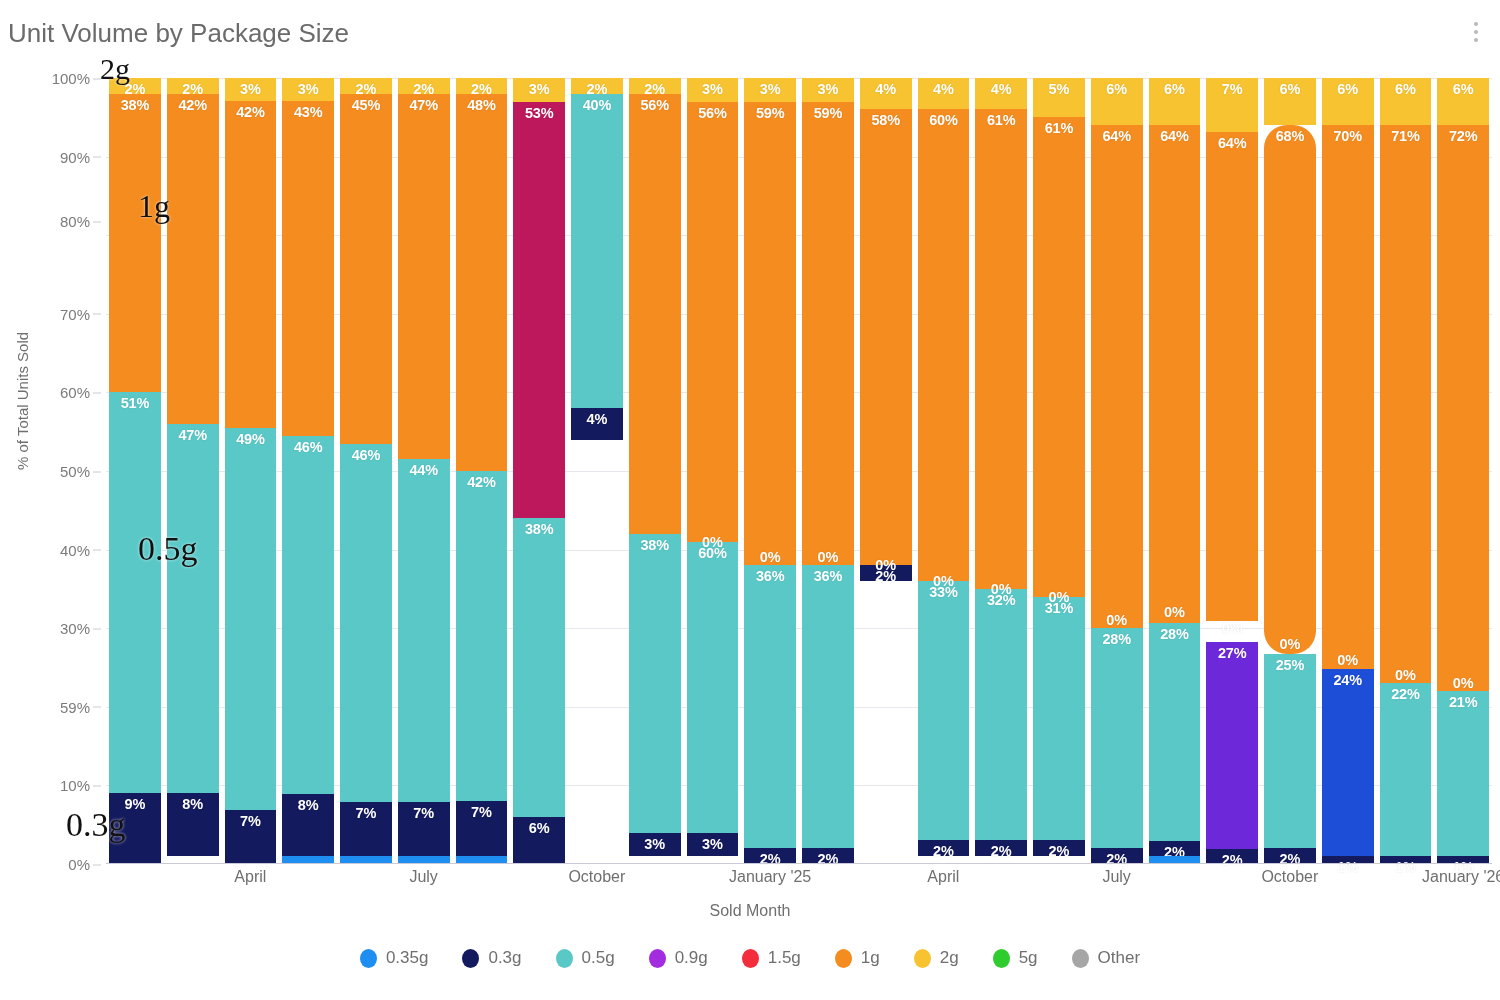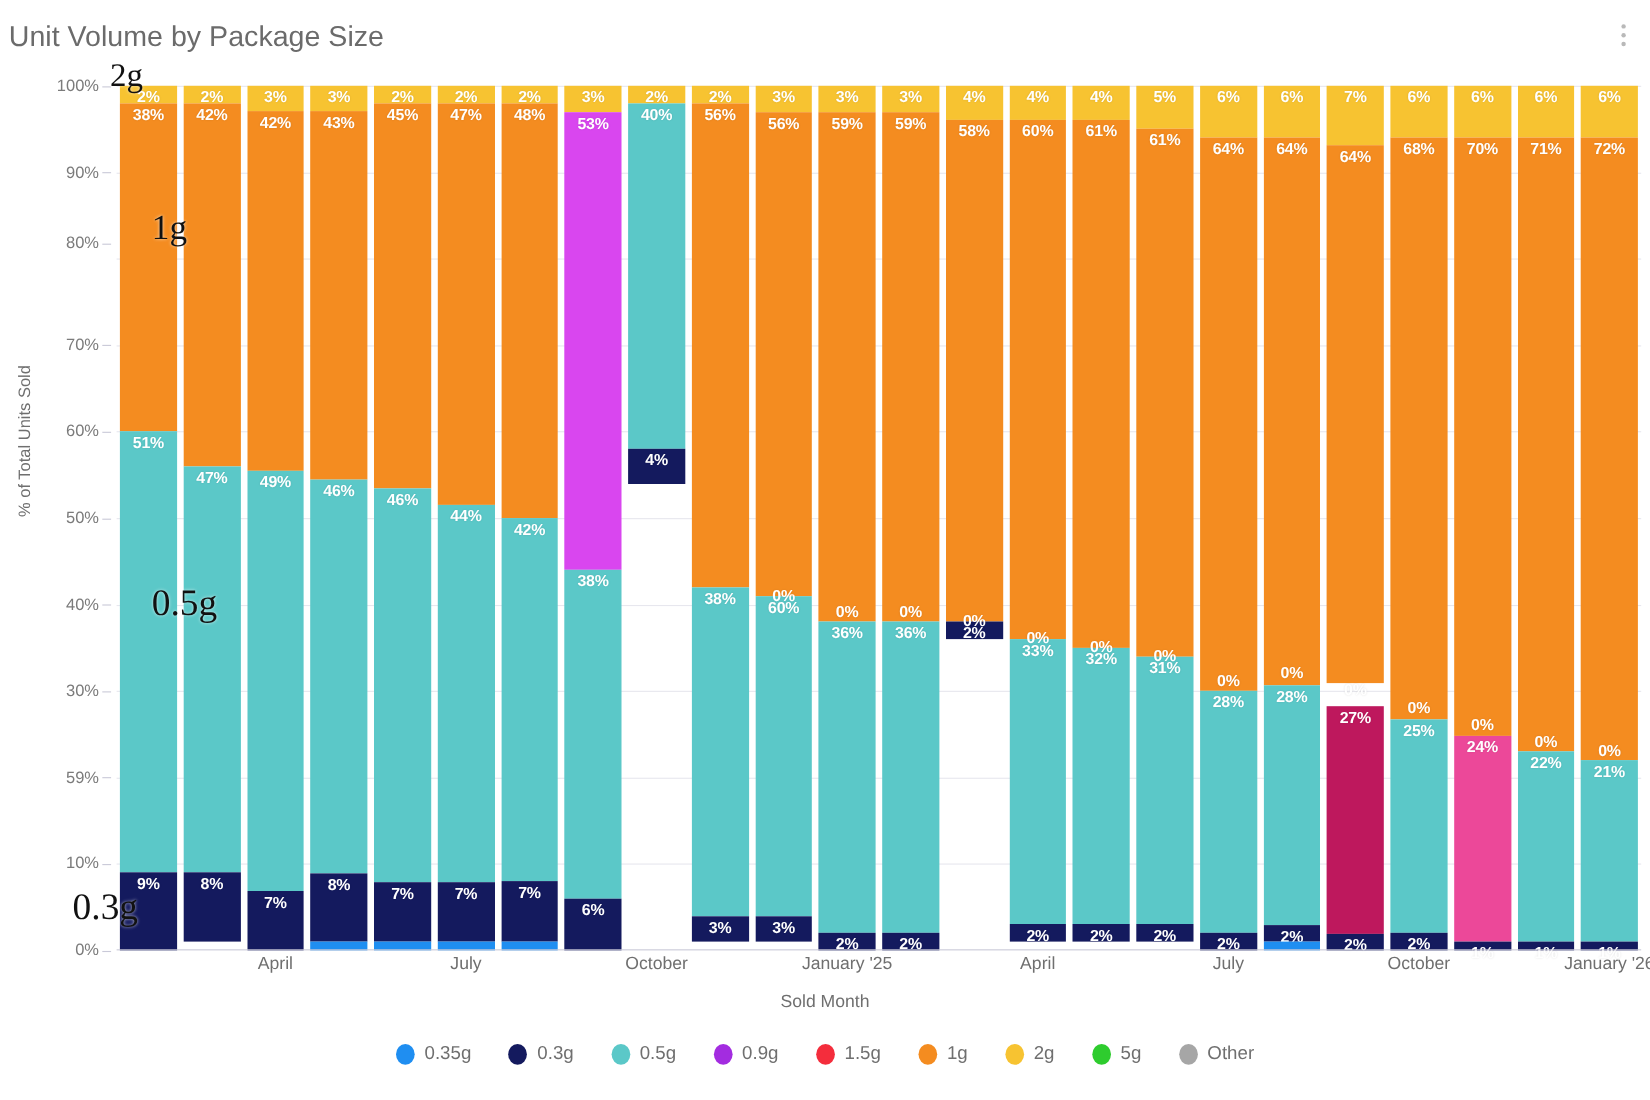--- a/index.html
+++ b/index.html
@@ -281,21 +281,21 @@
             <div class="seg-label">7%</div>
           </div>
           <div class="seg" style="background: rgb(31, 142, 241); height: 1%;"></div>
         </div>
       </div>
       <div class="bar-col" title="September '24">
         <div class="bar-stack">
           <div class="seg" style="background: rgb(247, 195, 49); height: 3%;">
             <div class="seg-label">3%</div>
           </div>
-          <div class="seg" style="background: #d946ef; height: 53%; padding-left: 36px;">
+          <div class="seg" style="background: #be185d; height: 53%; padding-left: 36px;">
             <div class="seg-label">53%</div>
           </div>
           <div class="seg" style="background: rgb(91, 200, 200); height: 38%;">
             <div class="seg-label">38%</div>
           </div>
           <div class="seg" style="background: rgb(20, 26, 94); height: 6%;">
             <div class="seg-label">6%</div>
           </div>
         </div>
       </div>
@@ -480,55 +480,55 @@
         </div>
       </div>
       <div class="bar-col" title="September '25">
         <div class="bar-stack">
           <div class="seg" style="background: rgb(247, 195, 49); height: 7%;">
             <div class="seg-label">7%</div>
           </div>
           <div class="seg" style="background: rgb(244, 140, 32); height: 64%;">
             <div class="seg-label">64%</div>
           </div>
-          <div class="seg" style="background: #be185d; height: 27%; margin-top: 21px;">
+          <div class="seg" style="background: #6d28d9; height: 27%; margin-top: 21px;">
             <div class="seg-label">27%</div>
           </div>
           <div class="seg" style="background: rgb(20, 26, 94); height: 2%;">
             <div class="seg-label">2%</div>
           </div>
           <div class="seg-label outside" style="position: absolute; left: 50%; transform: translateX(-50%); bottom: 29%; margin-bottom: 0px; top: auto;">0%</div>
         </div>
       </div>
       <div class="bar-col" title="October '25">
         <div class="bar-stack">
           <div class="seg" style="background: rgb(247, 195, 49); height: 6%;">
             <div class="seg-label">6%</div>
           </div>
-          <div class="seg" style="background: rgb(244, 140, 32); height: 68%;">
+          <div class="seg" style="background: rgb(244, 140, 32); height: 68%; border-radius: 23px;">
             <div class="seg-label">68%</div>
           </div>
           <div class="seg" style="background: rgb(91, 200, 200); height: 25%;">
             <div class="seg-label">25%</div>
           </div>
           <div class="seg" style="background: rgb(20, 26, 94); height: 2%;">
             <div class="seg-label">2%</div>
           </div>
           <div class="seg-label outside" style="position: absolute; left: 50%; transform: translateX(-50%); bottom: 27%; margin-bottom: 0px; top: auto;">0%</div>
         </div>
       </div>
       <div class="bar-col" title="November '25">
         <div class="bar-stack">
           <div class="seg" style="background: rgb(247, 195, 49); height: 6%;">
             <div class="seg-label">6%</div>
           </div>
           <div class="seg" style="background: rgb(244, 140, 32); height: 70%;">
             <div class="seg-label">70%</div>
           </div>
-          <div class="seg" style="background: #ec4899; height: 24%;">
+          <div class="seg" style="background: #1d4ed8; height: 24%;">
             <div class="seg-label">24%</div>
           </div>
           <div class="seg" style="background: rgb(20, 26, 94); height: 1%;">
             <div class="seg-label">1%</div>
           </div>
           <div class="seg-label outside" style="position: absolute; left: 50%; transform: translateX(-50%); bottom: 25%; margin-bottom: 0px; top: auto;">0%</div>
         </div>
       </div>
       <div class="bar-col" title="December '25">
         <div class="bar-stack">

